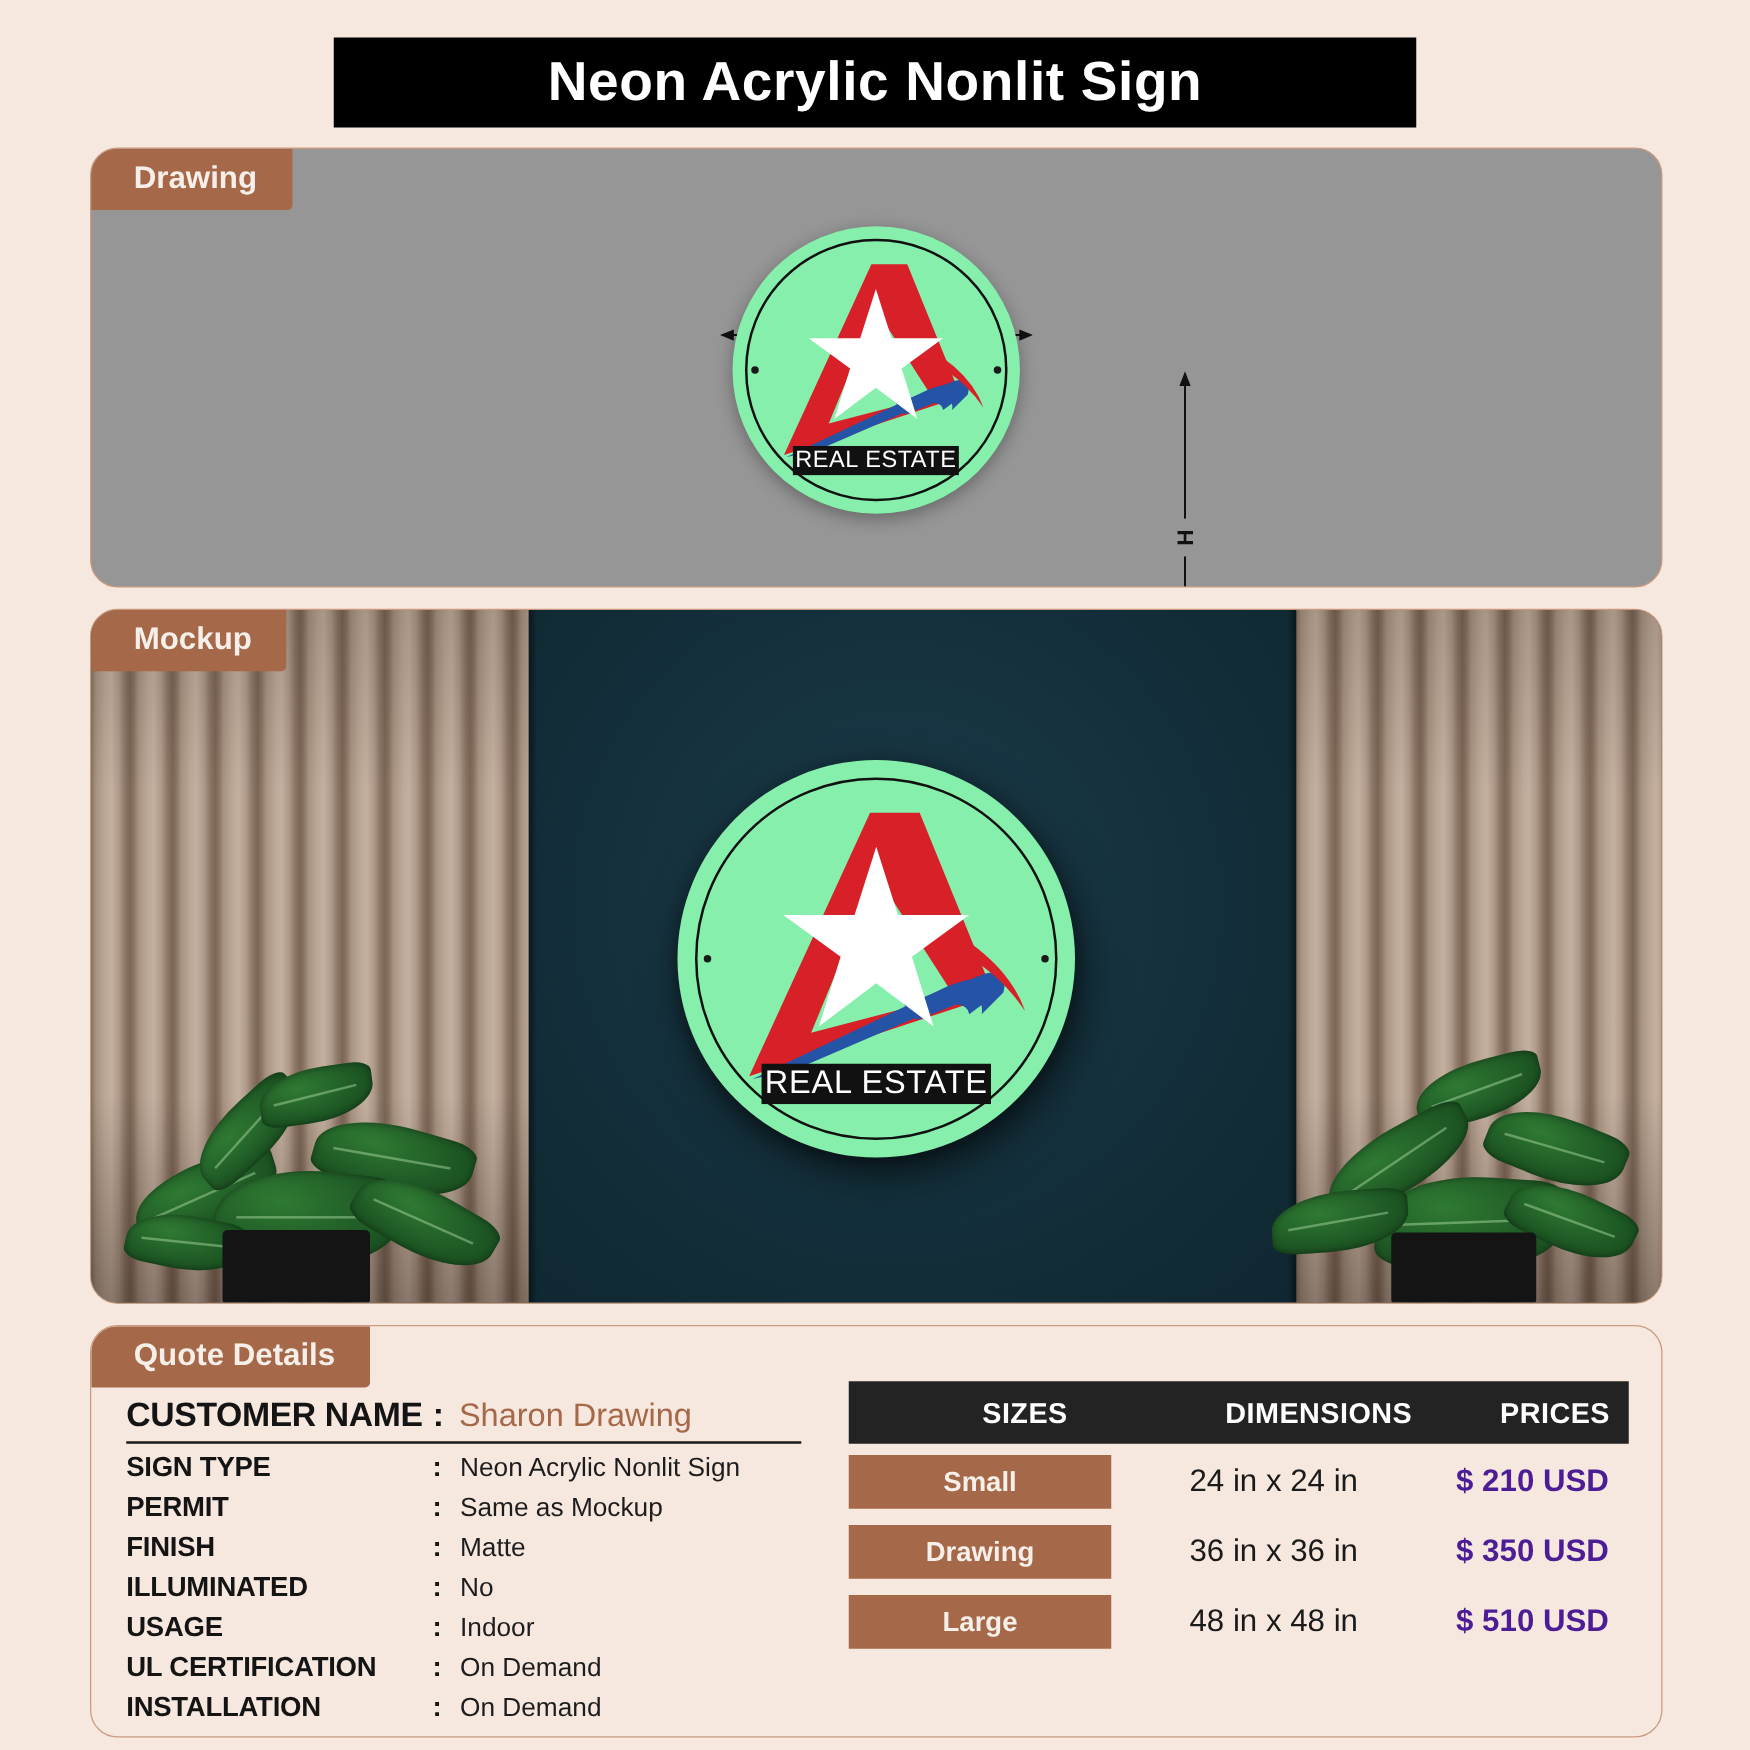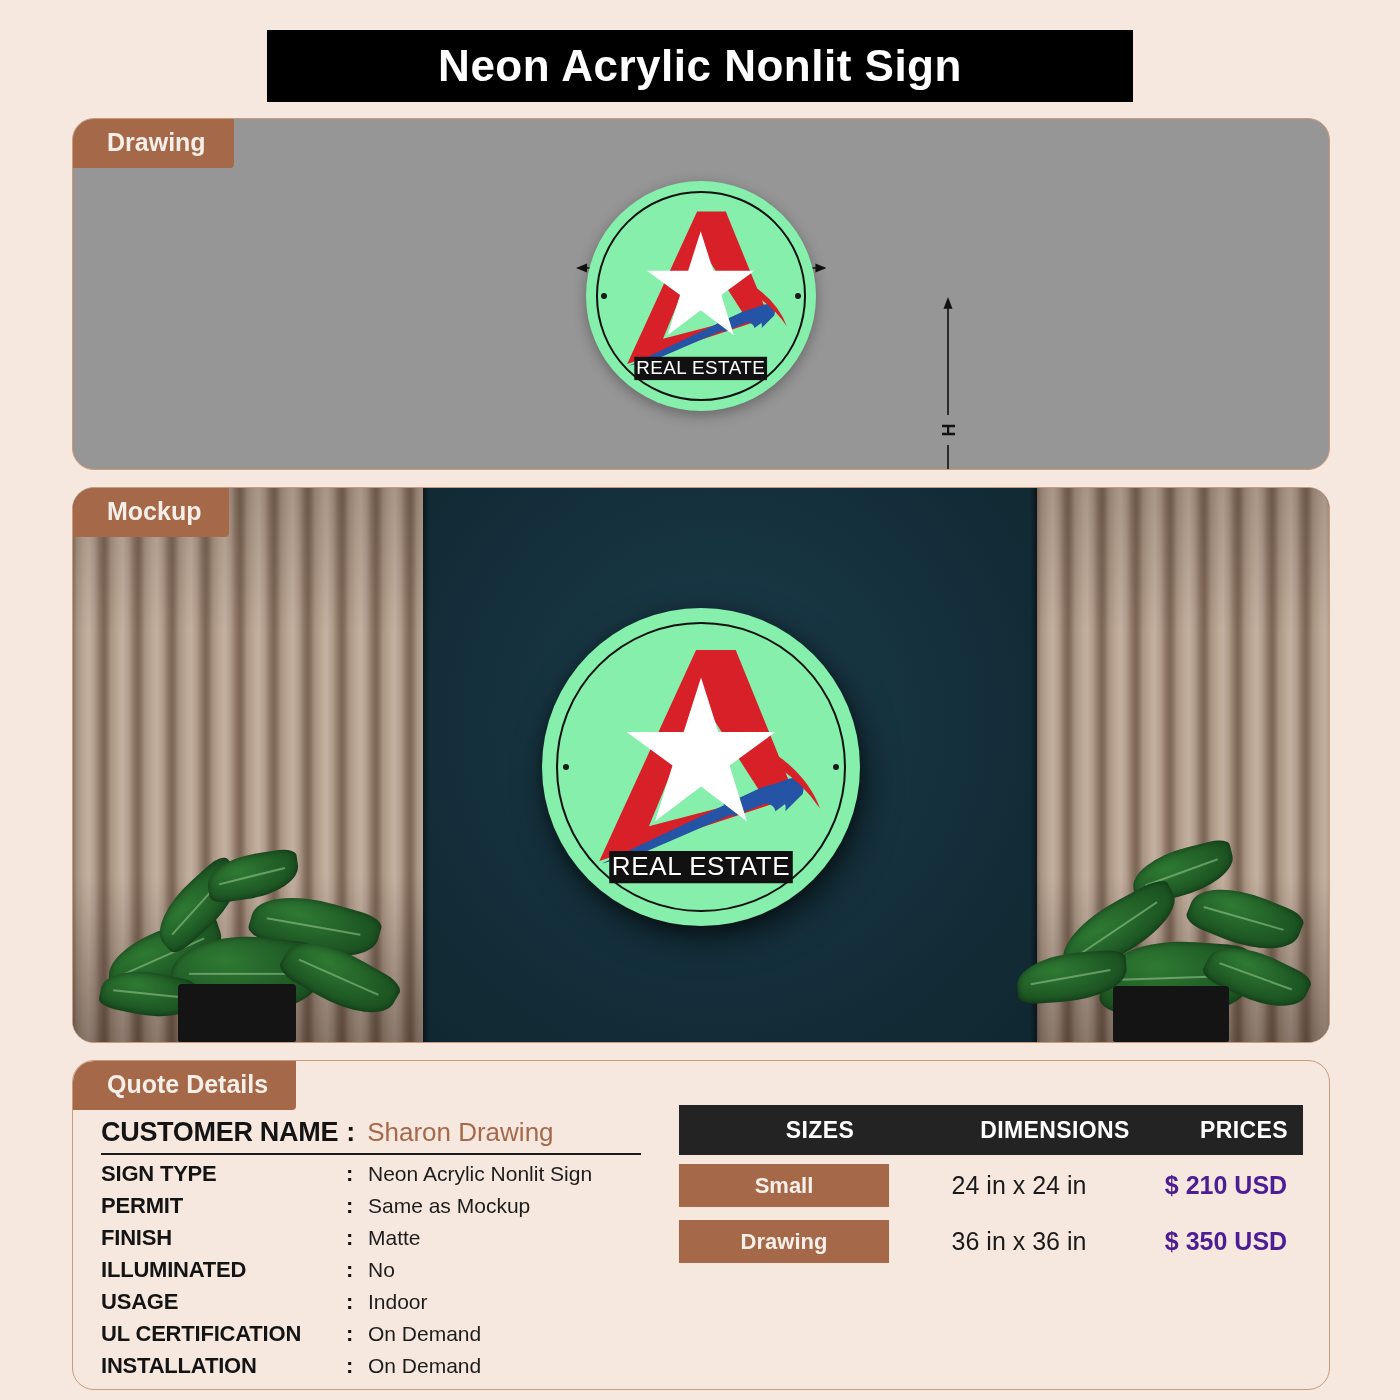--- a/index.html
+++ b/index.html
@@ -542,17 +542,22 @@
       <div class="pt-row">
         <div class="chip">Small</div>
         <div class="pt-dim">24 in x 24 in</div>
         <div class="pt-price">$ 210 USD</div>
       </div>
       <div class="pt-row">
         <div class="chip">Drawing</div>
         <div class="pt-dim">36 in x 36 in</div>
         <div class="pt-price">$ 350 USD</div>
       </div>
+      <div class="pt-row">
+        <div class="chip">Large</div>
+        <div class="pt-dim">48 in x 48 in</div>
+        <div class="pt-price">$ 510 USD</div>
+      </div>
     </div>
 
   </div>
   <div class="section-tab">Quote Details</div>
 </div>
 
 </body></html>

